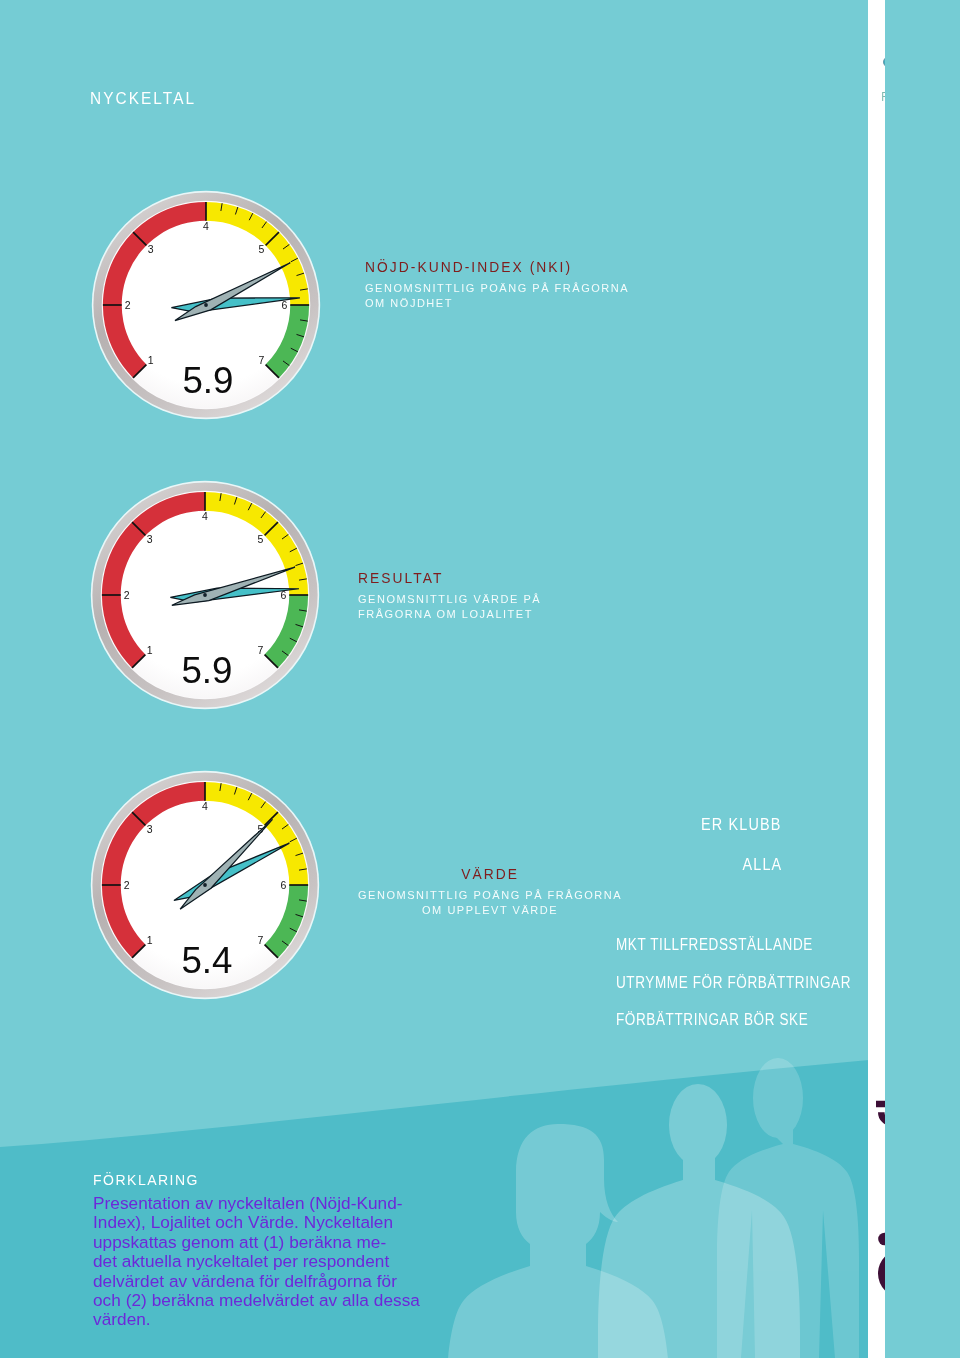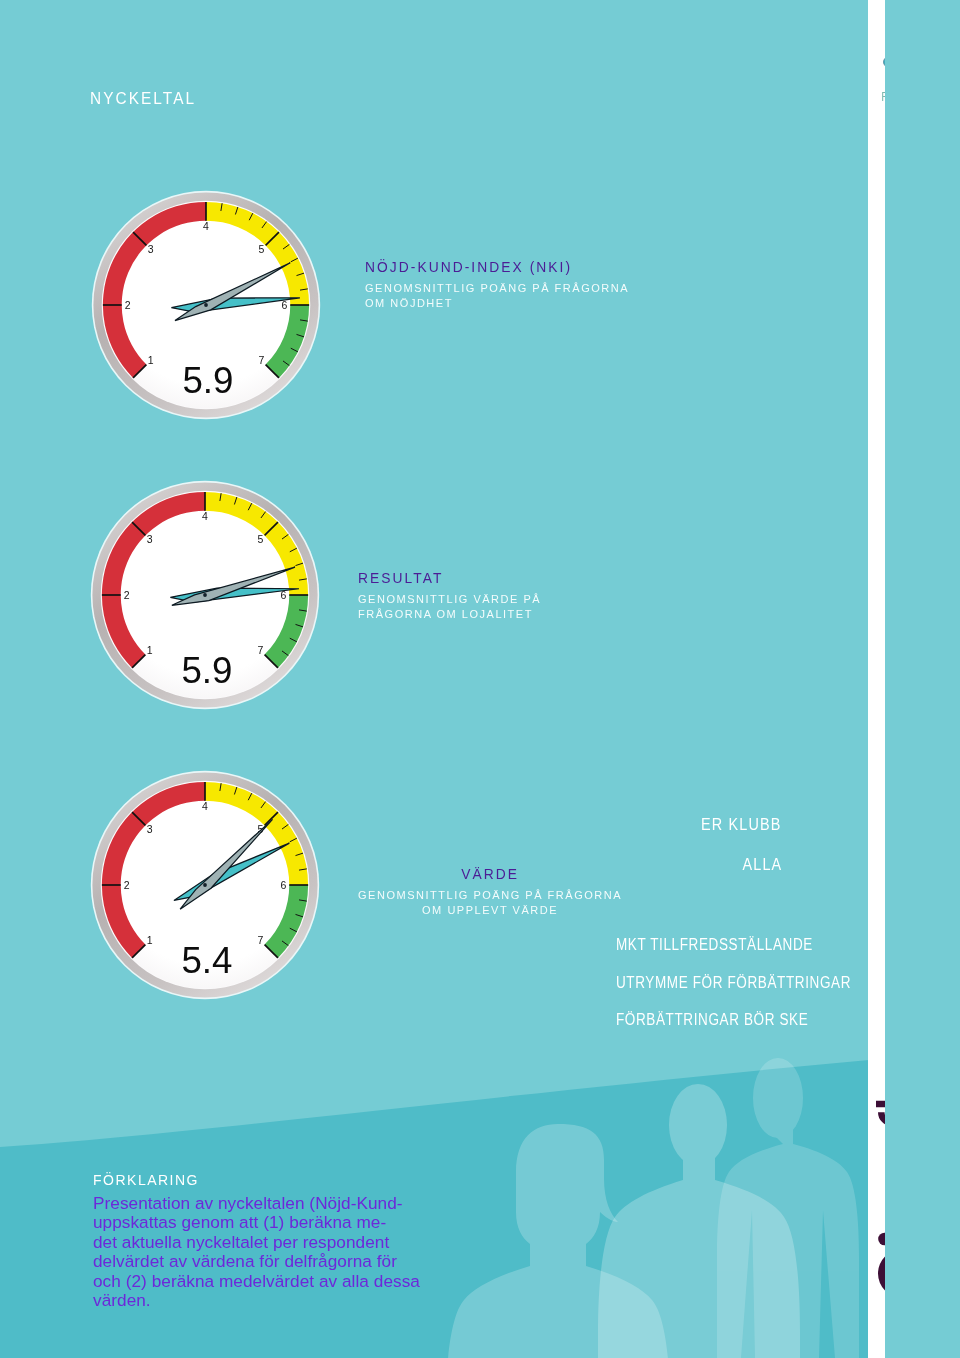--- a/index.html
+++ b/index.html
@@ -14,21 +14,21 @@
   .resultat-label{position:absolute;left:868px;top:89.5px;width:88px;text-align:center;
               font-size:12.5px;letter-spacing:0.9px;color:#7fb8ae;transform:scaleX(0.88);transform-origin:center;}
   .res-icon{position:absolute;left:875px;top:17px;}
 
   .gauge{position:absolute;width:230px;height:230px;}
   .g1{left:91px;top:190px;}
   .g2{left:90px;top:480px;}
   .g3{left:90px;top:770px;}
 
   .blk{position:absolute;color:#ffffff;}
-  .blk .t1{font-size:13.8px;letter-spacing:2.05px;line-height:18px;color:#4c1d95;}
+  .blk .t1{font-size:13.8px;letter-spacing:2.05px;line-height:18px;color:#7f1d1d;}
   .blk .t2{font-size:11px;letter-spacing:1.52px;line-height:14.5px;color:#f4fcfc;margin-top:4px;}
   .b1{left:365px;top:259px;}
   .b2{left:358px;top:570px;}
   .b3{left:358px;top:866px;text-align:center;}
 
   .legend-top{position:absolute;right:103px;text-align:right;font-size:16px;
               letter-spacing:1.3px;color:#ffffff;transform:scaleX(0.9);transform-origin:right center;}
   .lt1{top:816px;}
   .lt2{top:856px;}
   .legend-bot{position:absolute;left:616px;text-align:left;font-size:16px;
@@ -275,20 +275,21 @@
   <div class="dot" style="top:809px;background:#45c4ca;"></div>
   <div class="dot" style="top:850px;background:#819eb2;"></div>
   <div class="dot" style="top:927px;background:#3fb84b;"></div>
   <div class="dot" style="top:961px;background:#f8e400;"></div>
   <div class="dot" style="top:995px;background:#cd2028;"></div>
 
   <div class="forklaring">
     <div class="fh">FÖRKLARING</div>
     <div class="fb">
       <div>Presentation av nyckeltalen (Nöjd-Kund-</div>
+      <div>Index), Lojalitet och Värde. Nyckeltalen</div>
       <div>uppskattas genom att (1) beräkna me-</div>
       <div>det aktuella nyckeltalet per respondent</div>
       <div>delvärdet av värdena för delfrågorna för</div>
       <div>och (2) beräkna medelvärdet av alla dessa</div>
       <div>värden.</div>
     </div>
   </div>
 
   <svg class="logo" width="100" height="235" viewBox="0 0 100 235">
 

